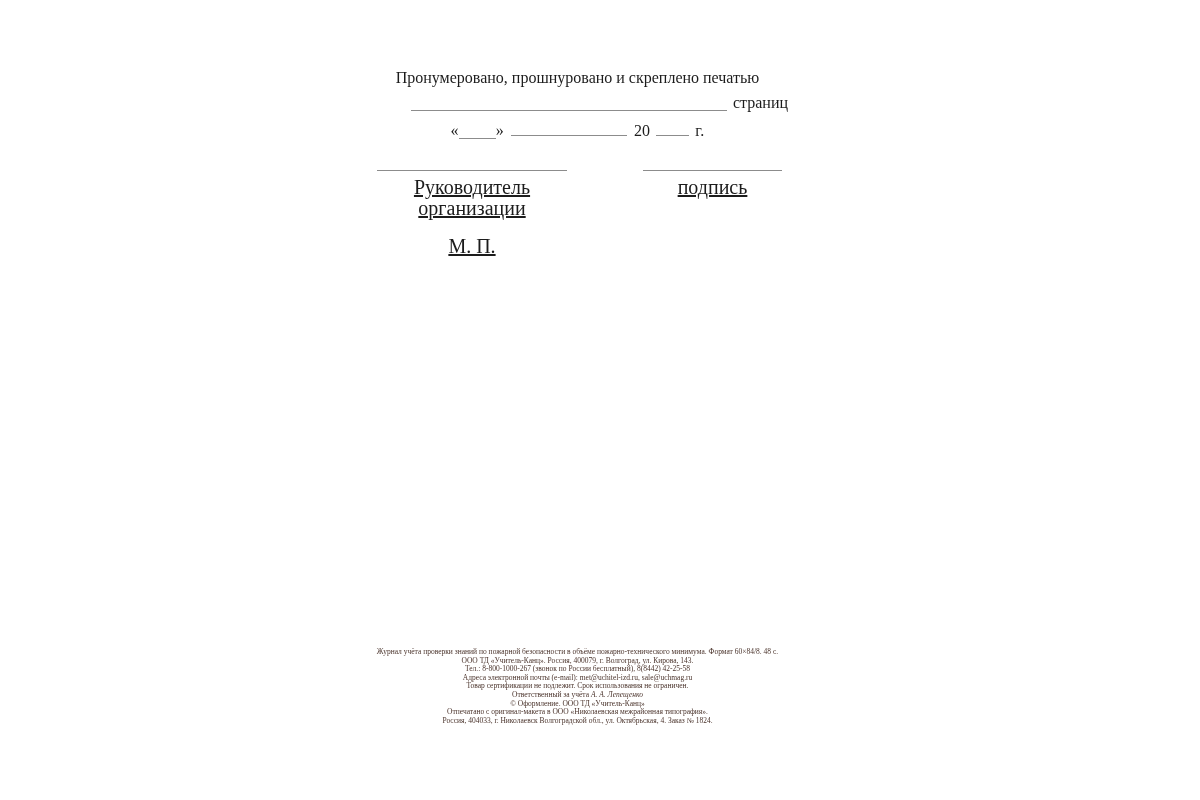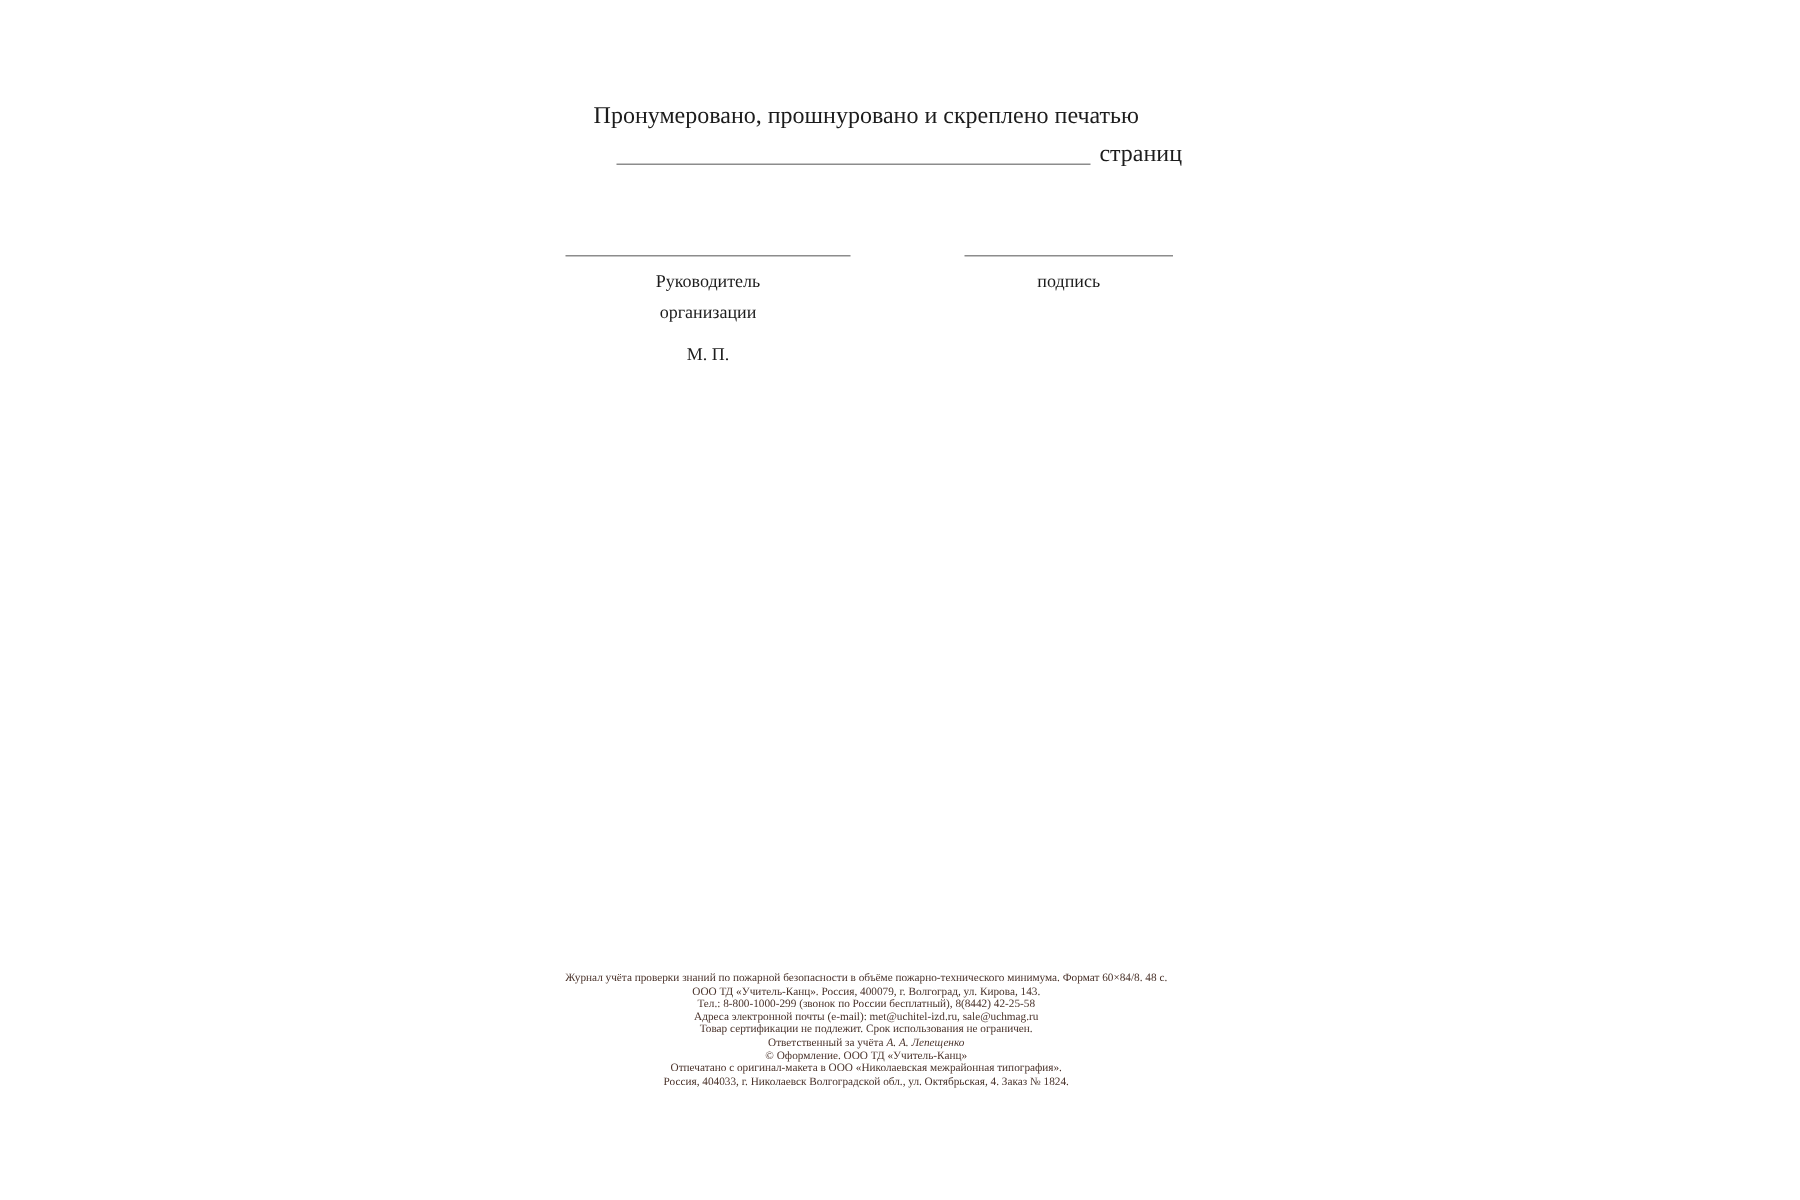--- a/index.html
+++ b/index.html
@@ -38,31 +38,32 @@
   }
   .blank-pages { width: 316px; margin-right: 6px; }
   .blank-day   { width: 37px; }
   .blank-month { width: 116px; margin: 0 7px; }
   .blank-year  { width: 33px; margin: 0 6px; }
 
   
   .sig-col {
     position: absolute;
     text-align: center;
-    font-size: 12px;
+    font-size: 20px;
     line-height: 21px;
+    text-decoration: underline;
   }
   .sig-left  { top: 170px; left: 377px; width: 190px; }
   .sig-right { top: 170px; left: 643px; width: 139px; }
   .sig-line {
     border-top: 1px solid #8c8c8c;
     height: 0;
     margin-bottom: 6px;
   }
-  .stamp { margin-top: 7px; }
+  .stamp { margin-top: 17px; }
 
   
   .imprint {
     position: absolute;
     top: 648px;
     left: 0;
     width: 100%;
     text-align: center;
     font-size: 7.5px;
     line-height: 8.6px;
@@ -75,38 +76,41 @@
 
 <div class="page">
 
   <div class="cert">
     <div class="cert-line1">Пронумеровано, прошнуровано и скреплено печатью</div>
 
     <div class="cert-line2">
       <span class="blank blank-pages"></span><span>страниц</span>
     </div>
 
+    <div class="cert-line3">
+      <span>«</span><span class="blank blank-day"></span><span>»</span><span class="blank blank-month"></span><span>20</span><span class="blank blank-year"></span><span>г.</span>
+    </div>
   </div>
 
   <div class="sig-col sig-left">
     <div class="sig-line"></div>
     <div>Руководитель</div>
     <div>организации</div>
     <div class="stamp">М. П.</div>
   </div>
 
   <div class="sig-col sig-right">
     <div class="sig-line"></div>
     <div>подпись</div>
   </div>
 
   <div class="imprint">
     <div>Журнал учёта проверки знаний по пожарной безопасности в объёме пожарно-технического минимума.  Формат 60×84/8. 48 с.</div>
     <div>ООО ТД «Учитель-Канц». Россия, 400079, г. Волгоград, ул. Кирова, 143.</div>
-    <div>Тел.: 8-800-1000-299 (звонок по России бесплатный), 8(8442) 42-25-58</div>
+    <div>Тел.: 8-800-1000-267 (звонок по России бесплатный), 8(8442) 42-25-58</div>
     <div>Адреса электронной почты (e-mail): met@uchitel-izd.ru,  sale@uchmag.ru</div>
     <div>Товар сертификации не подлежит. Срок использования не ограничен.</div>
     <div><span>Ответственный за учёта</span>
       <span class="it">А. А. Лепещенко</span></div>
     <div>© Оформление. ООО ТД «Учитель-Канц»</div>
     <div>Отпечатано с оригинал-макета в ООО «Николаевская межрайонная типография».</div>
     <div>Россия, 404033, г. Николаевск Волгоградской обл., ул. Октябрьская, 4. Заказ № 1824.</div>
   </div>
 
 </div>

